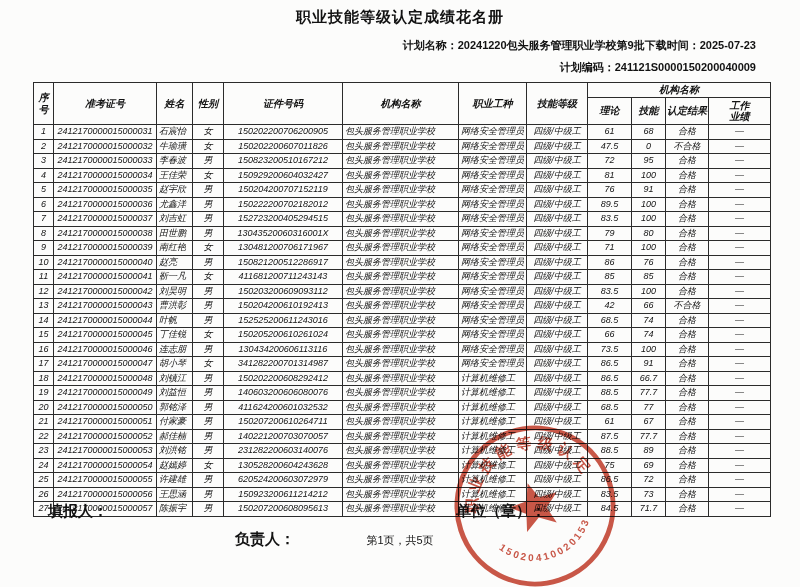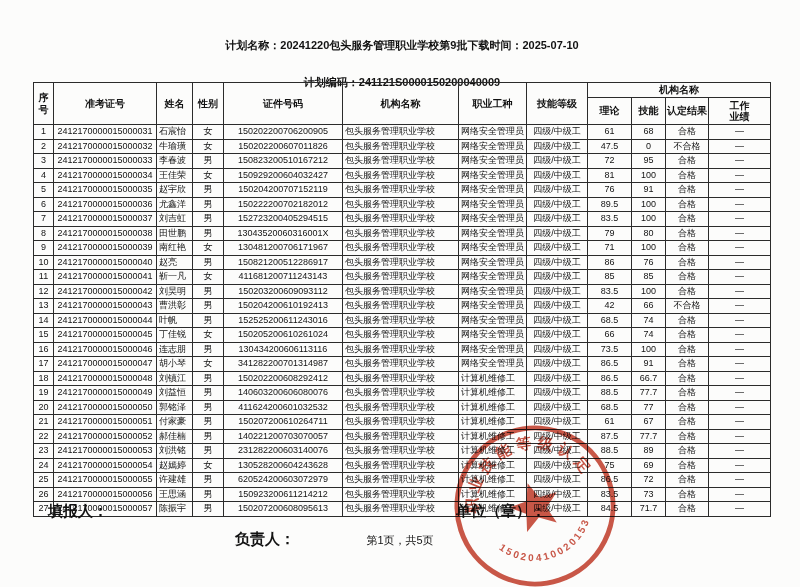--- a/index.html
+++ b/index.html
@@ -7,34 +7,34 @@
     position:relative;width:800px;height:587px;margin:0 auto;
     background:#fcfcfb;color:#121212;overflow:hidden;
     font-family:"Liberation Sans","DejaVu Sans",sans-serif;
   }
   .doc-title{
     position:absolute;top:8px;left:0;width:100%;
     text-align:center;font-size:15px;font-weight:bold;letter-spacing:1px;
   }
   .meta-row{
     position:absolute;left:48px;right:44px;display:flex;
-    justify-content:center;font-size:11px;font-weight:bold;
+    justify-content:flex-end;font-size:11px;font-weight:bold;
   }
   .meta-row.first{top:38px;}
-  .meta-row.second{top:60px;margin-top:15px;}
+  .meta-row.second{top:60px;}
   .meta-item{white-space:nowrap;}
   table.roster{
     position:absolute;left:33px;top:82px;width:737px;
     border-collapse:collapse;table-layout:fixed;
     font-size:9px;
   }
   table.roster th, table.roster td{
     border:1px solid #2b2b2b;overflow:hidden;
   }
-  table.roster{border:1.5px solid #1c1c1c;}
+  table.roster{border:1.5px solid #1c1c1c;font-style:italic;}
   th{font-size:10px;font-weight:bold;padding:1px 1px;line-height:1.15;}
   th.span-head{height:12px;font-size:10px;}
   th.sub-head{height:24px;}
   th.wrap{white-space:pre-line;}
   td{
     height:13.5px;padding:0 2px;line-height:1.05;white-space:nowrap;
   }
   td.al-c{text-align:center;}
   td.al-l{text-align:left;}
   td.al-r{text-align:center;}
@@ -49,24 +49,25 @@
   .seal{
     position:absolute;left:446px;top:420px;width:178px;height:172px;
     opacity:.85;mix-blend-mode:multiply;pointer-events:none;
   }
 </style>
 </head>
 <body>
 
 <div class="page">
 
+  <div class="doc-title">职业技能等级认定成绩花名册</div>
 
   <div class="meta-row first">
     <span class="meta-item"><span>计划名称：</span><span>20241220包头服务管理职业学校第9批</span></span>
-    <span class="meta-item"><span>下载时间：</span><span>2025-07-10</span></span>
+    <span class="meta-item"><span>下载时间：</span><span>2025-07-23</span></span>
   </div>
 
   <div class="meta-row second">
     <span class="meta-item"><span>计划编码：</span><span>241121S0000150200040009</span></span>
   </div>
 
   <table class="roster">
     <colgroup>
       <col style="width:20px">
         <col style="width:103px">

